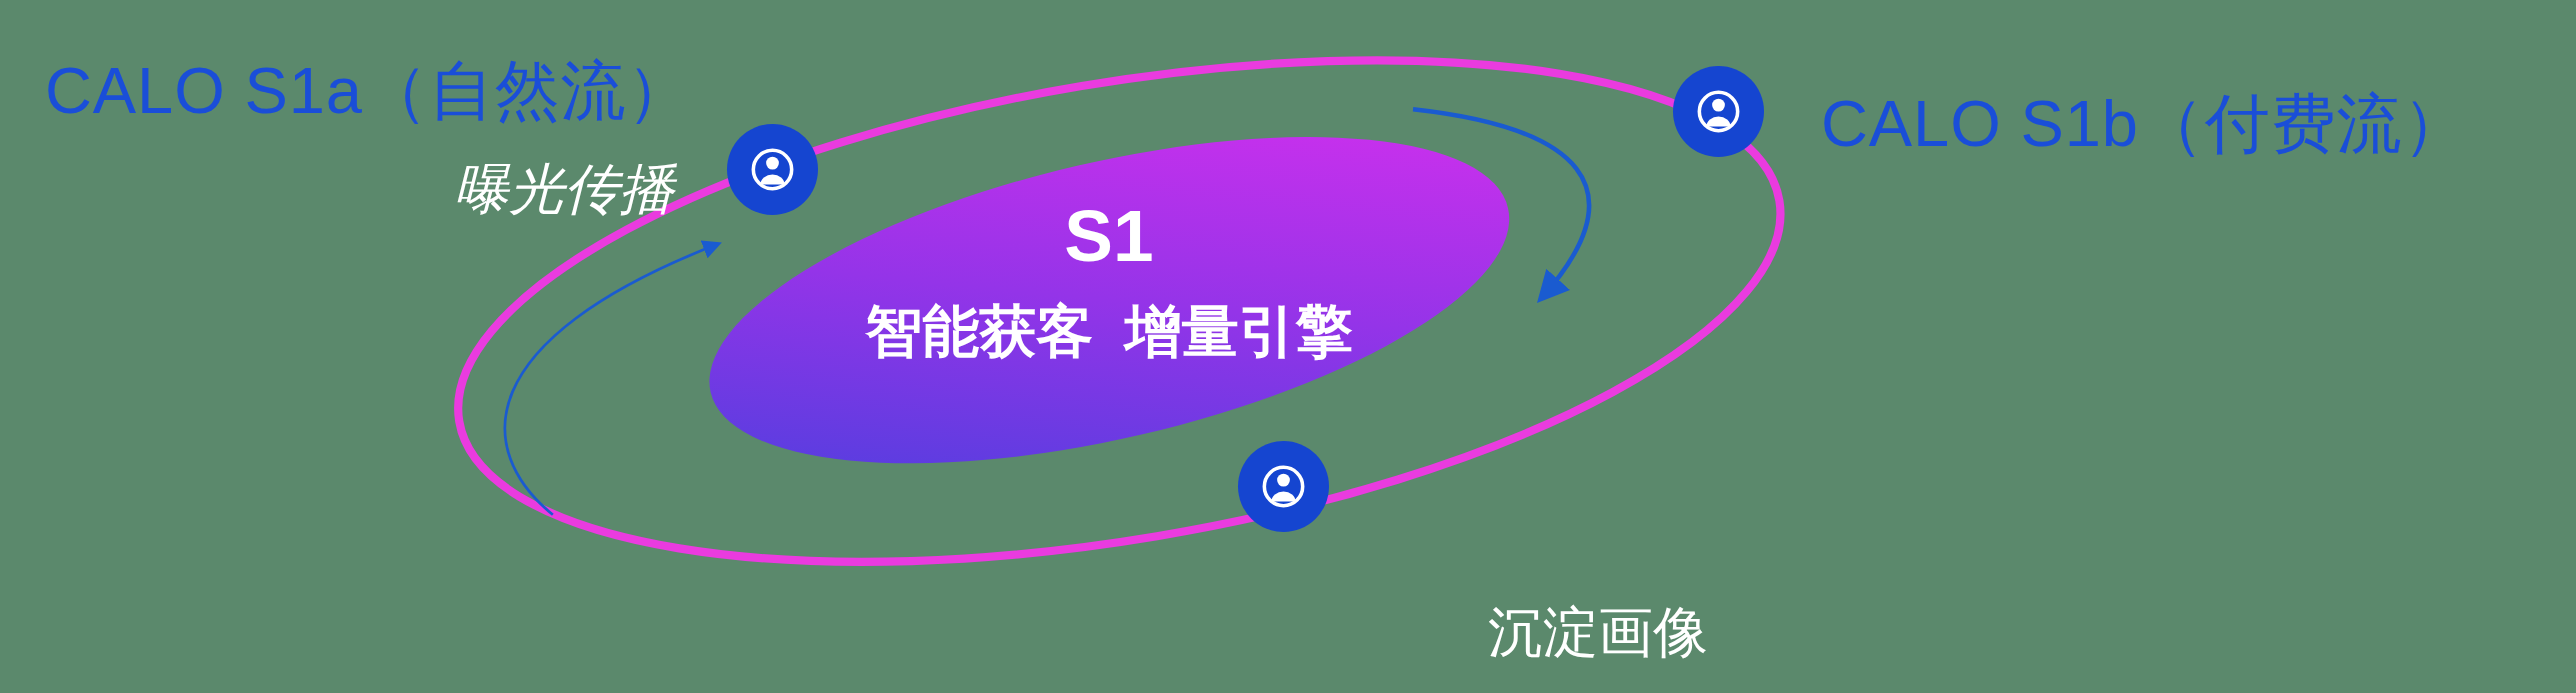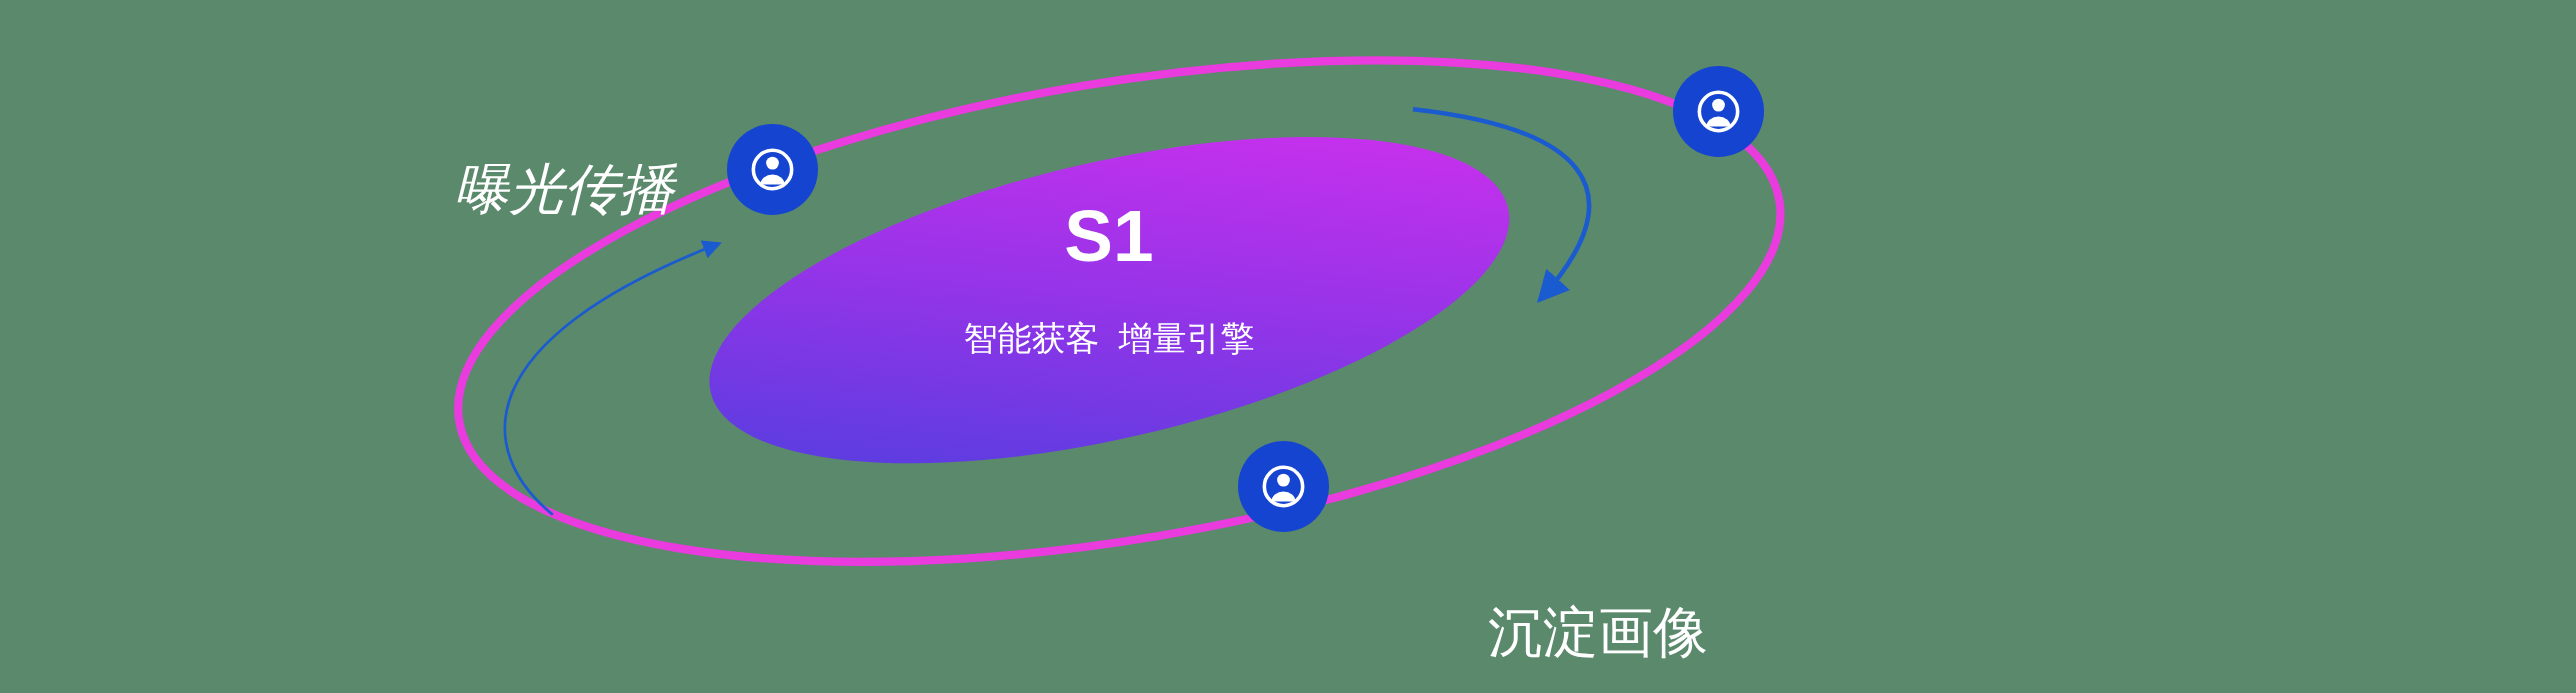--- a/index.html
+++ b/index.html
@@ -36,31 +36,30 @@
     position: absolute;
     left: 700px;
     top: 198px;
     width: 818px;
     display: flex;
     flex-direction: column;
     align-items: center;
     text-align: center;
     color: var(--text-white, #ffffff);
     pointer-events: none;
-    gap: 30px;
   }
   .core-title {
     font-size: 73px;
     font-weight: 600;
     line-height: 1.05;
   }
   .core-subtitle {
-    font-size: 34px;
-    font-weight: 400;
-    margin-top: 11px;
+    font-size: 57px;
+    font-weight: 700;
+    margin-top: 19px;
     white-space: pre;
   }
   .node {
     position: absolute;
     width: 91px;
     height: 91px;
     border-radius: 50%;
     background: var(--node-blue, #1545d0);
     display: flex;
     align-items: center;
@@ -122,19 +121,21 @@
   </div>
 
   <div class="node" style="left:1238px; top:441px;">
     <svg viewBox="0 0 100 100">
       <circle class="icon-ring" cx="50" cy="50" r="27"></circle>
       <circle class="icon-fill" cx="50" cy="41" r="9"></circle>
       <path class="icon-fill" d="M33,71 A17,14 0 0 1 67,71 L33,71 Z"></path>
     </svg>
   </div>
 
+  <div class="label orbit-title" style="left:45px; top:47px;">CALO S1a（自然流）</div>
   <div class="label orbit-subtitle" style="left:454px; top:153px;font-style:italic;">曝光传播</div>
 
+  <div class="label orbit-title" style="left:1821px; top:80px;">CALO S1b（付费流）</div>
 
   <div class="label orbit-subtitle" style="left:1488px; top:596px;">沉淀画像</div>
 
 </div>
 
 
 </body></html>

